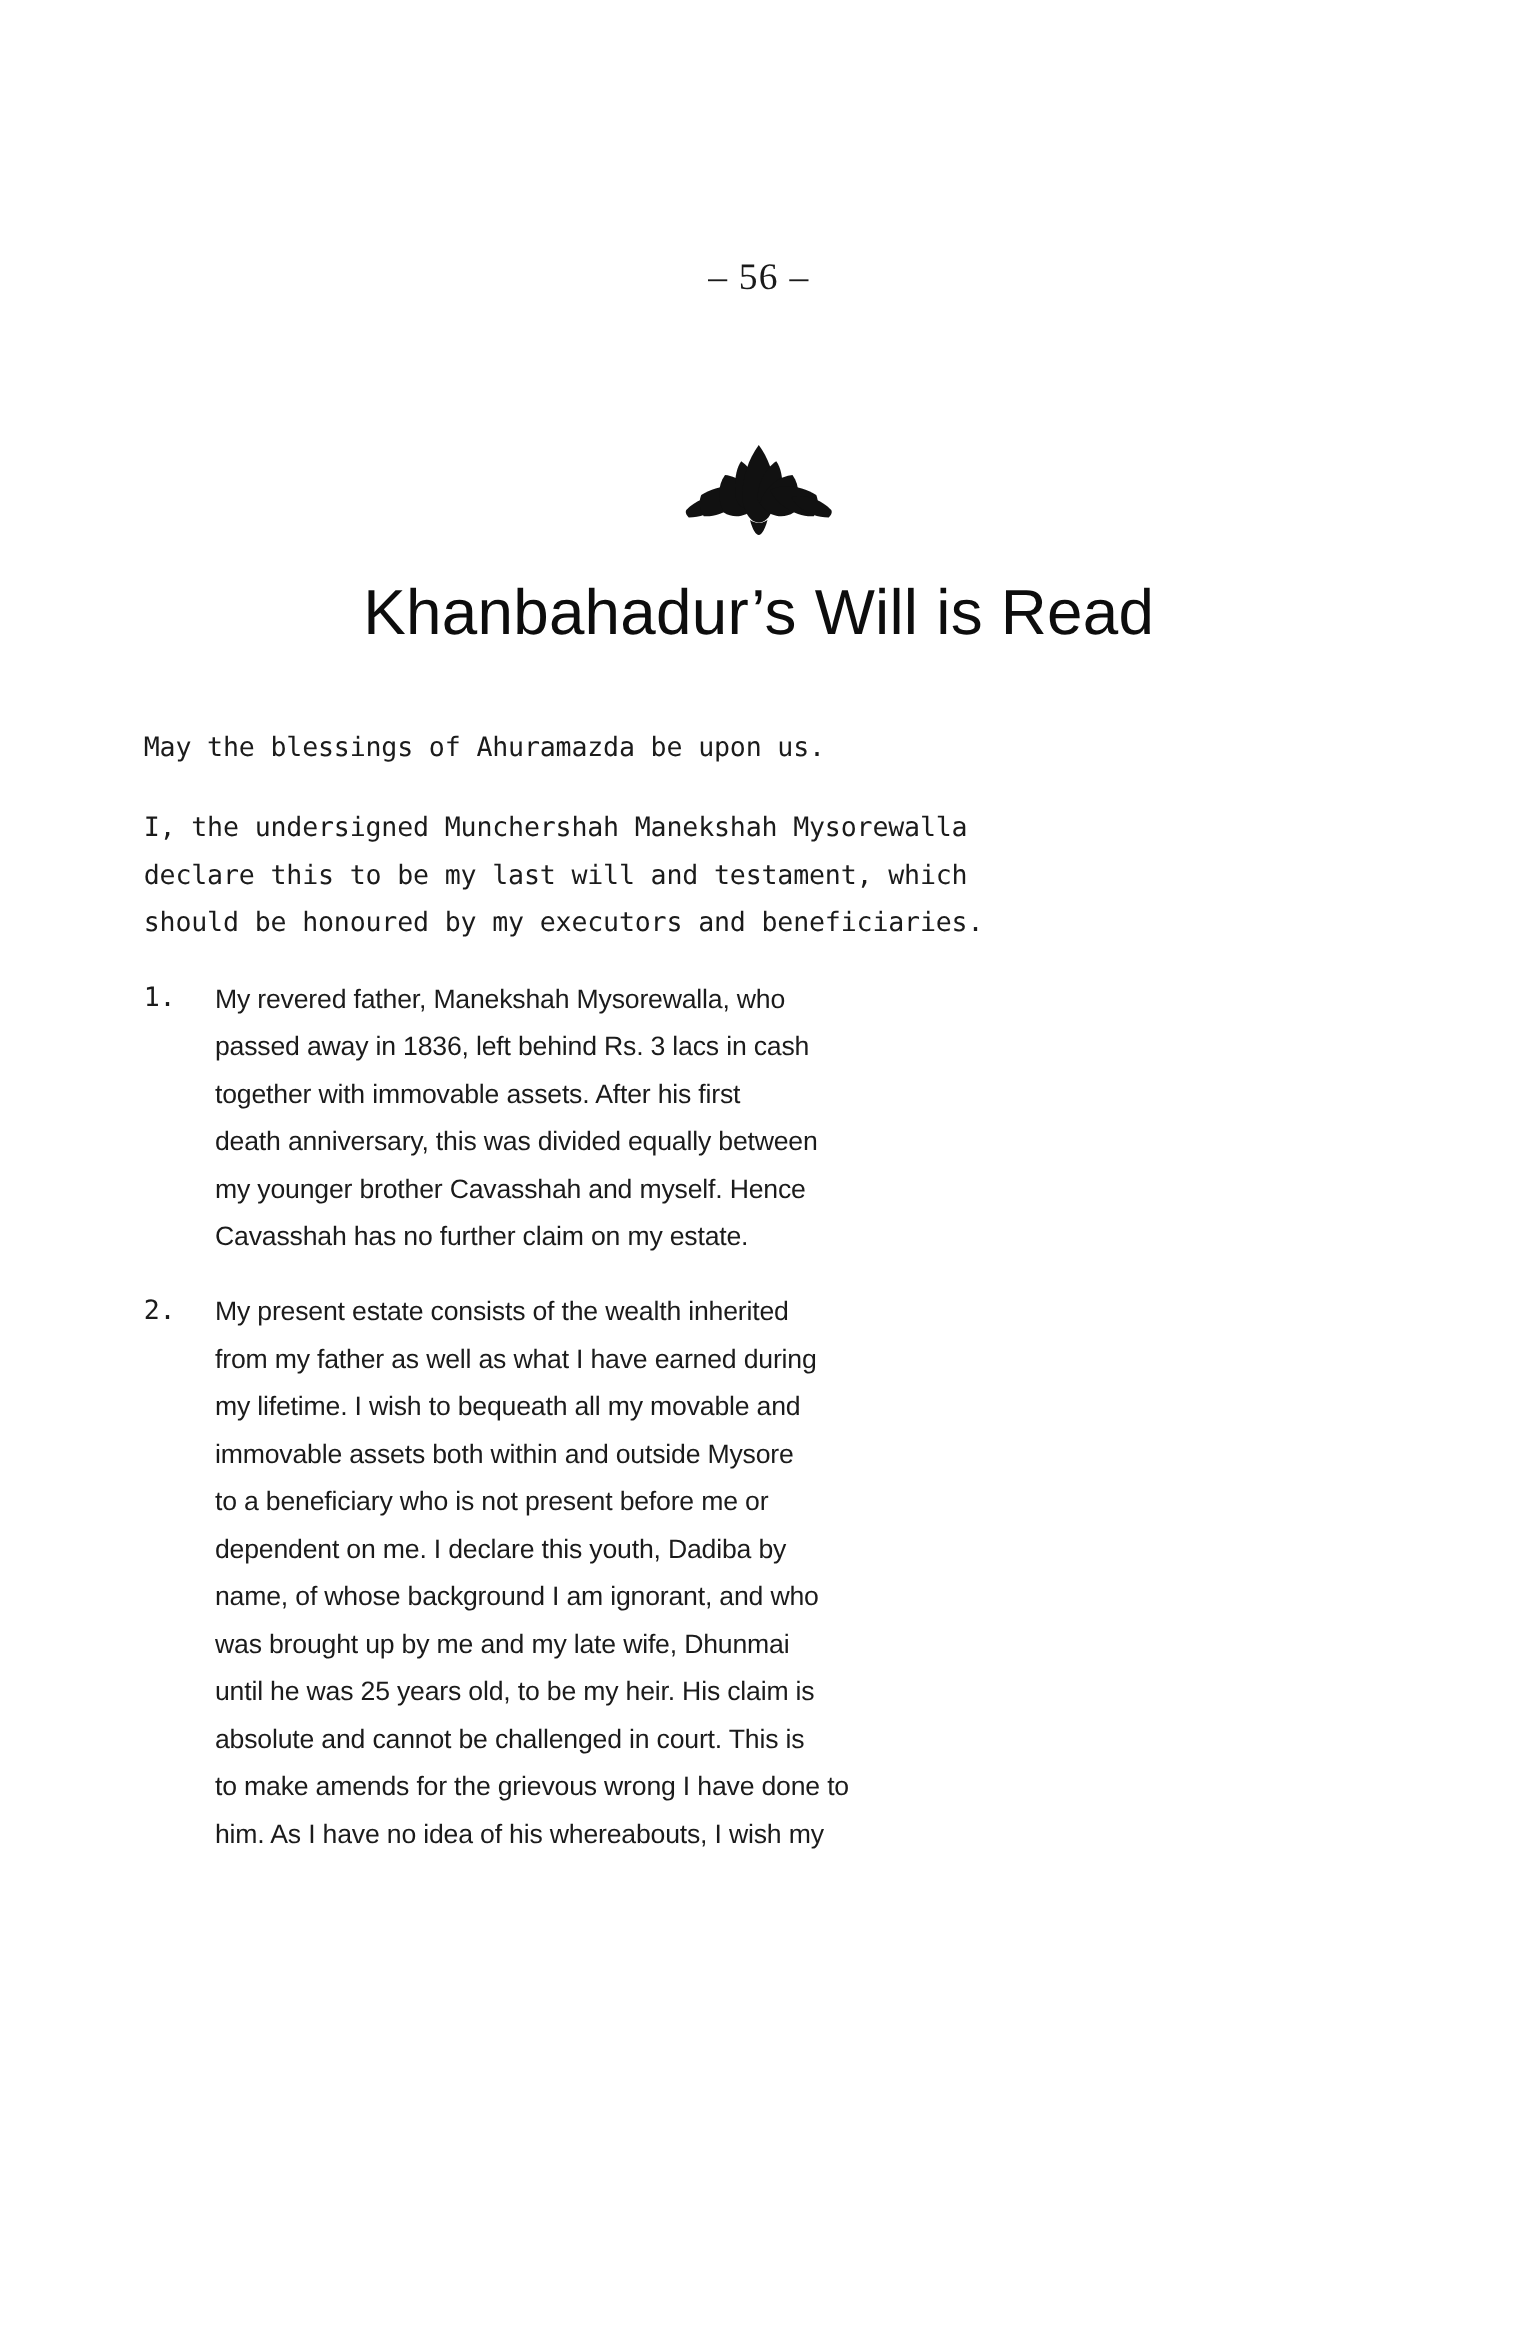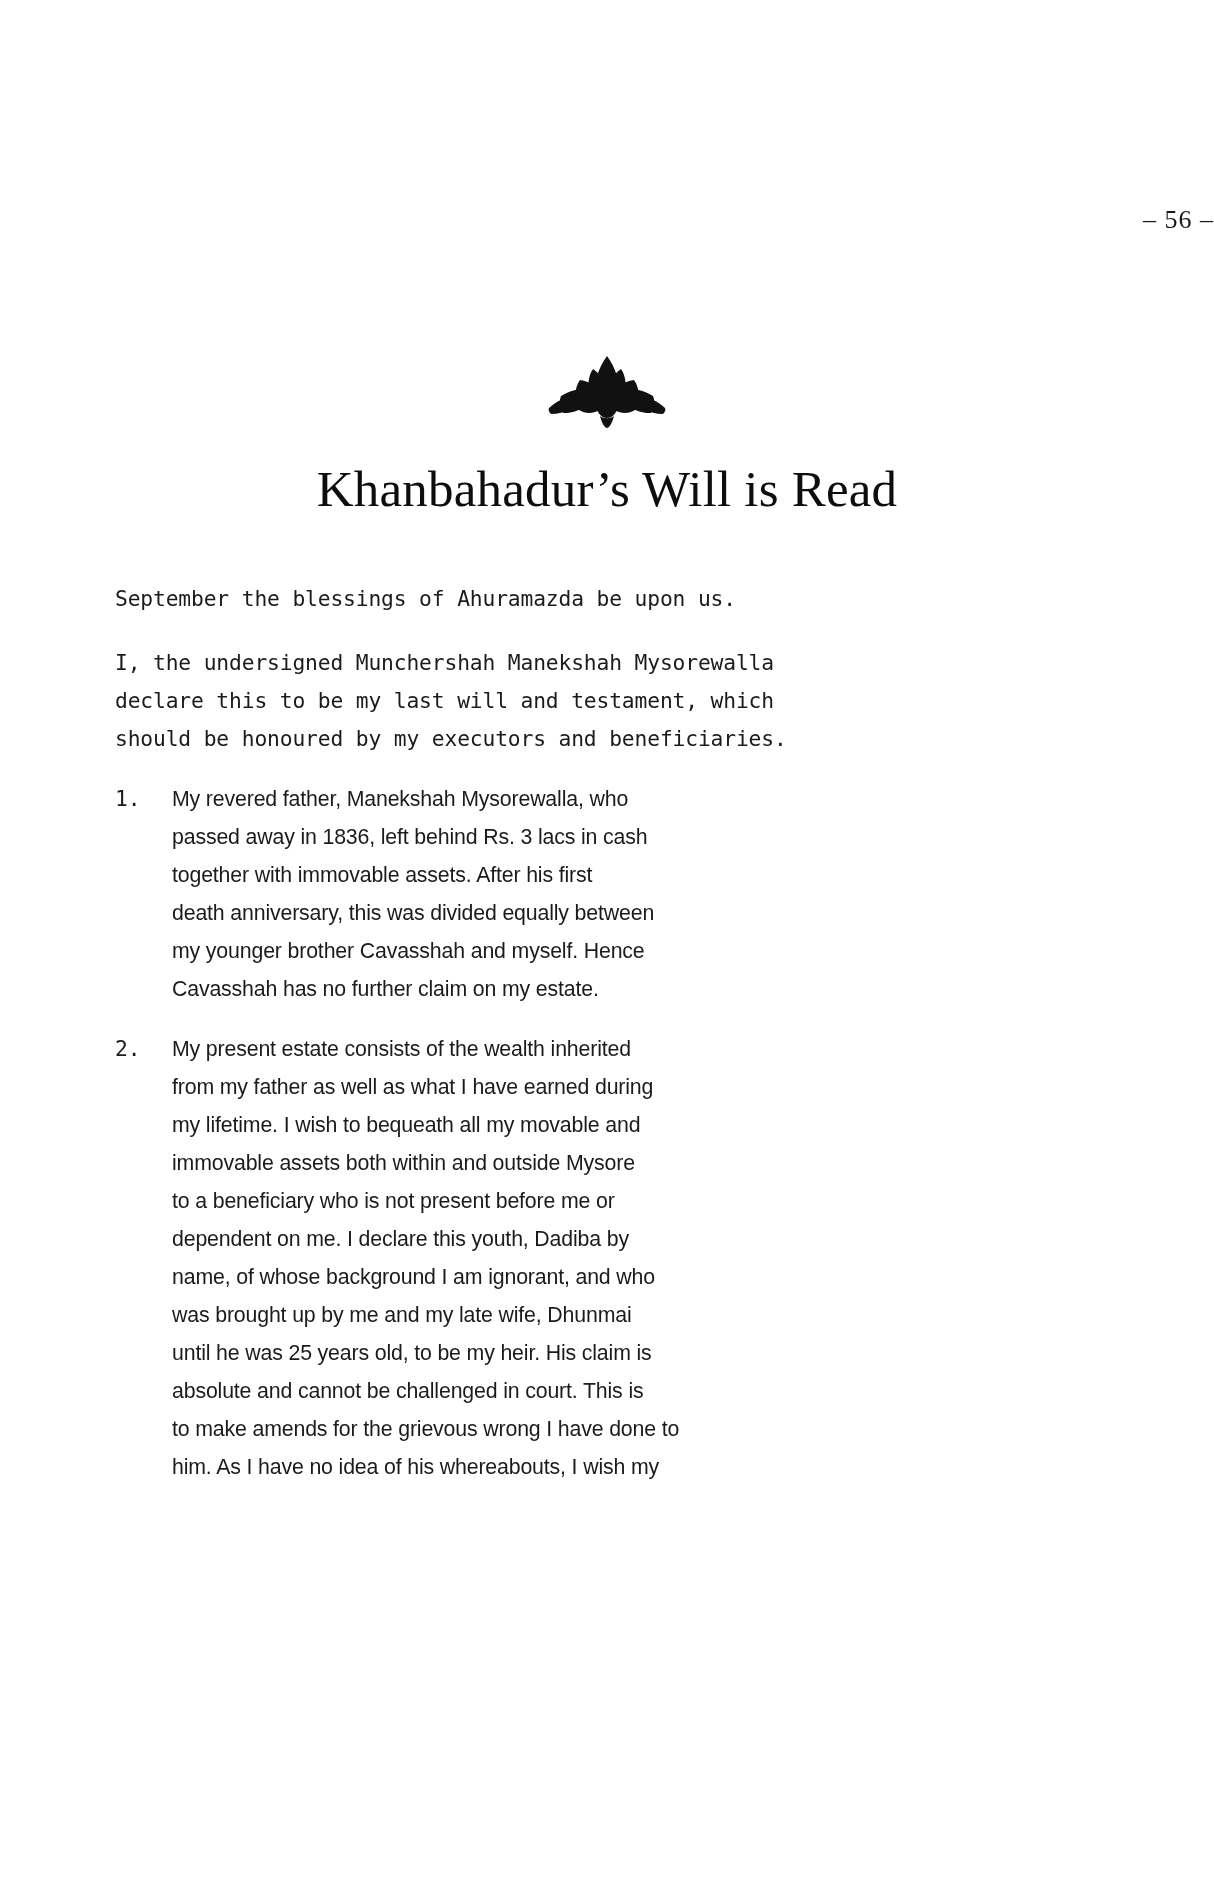--- a/index.html
+++ b/index.html
@@ -18,23 +18,23 @@
   .page {
     position: absolute;
     inset: 0;
     padding: 0;
   }
   .folio {
     position: absolute;
     top: 205px;
     left: 0;
     width: 100%;
-    text-align: right;
+    text-align: center;
     font-family: "Liberation Serif", serif;
-    font-size: 26px;
+    font-size: 30px;
     letter-spacing: 1px;
     color: #1a1a1a;
   }
   .ornament {
     position: absolute;
     top: 352px;
     left: 0;
     width: 100%;
     display: flex;
     justify-content: center;
@@ -42,21 +42,21 @@
   }
   .ornament svg {
     display: block;
   }
   .chapter-title {
     position: absolute;
     top: 425px;
     left: 0;
     width: 100%;
     text-align: center;
-    font-family: Liberation Serif, serif;
+    font-family: Liberation Sans, sans-serif;
     font-size: 51px;
     font-weight: 400;
     letter-spacing: 0.2px;
     color: #0d0d0d;
     line-height: 1.2;
   }
   .body-block {
     position: absolute;
     top: 580px;
     left: 115px;
@@ -134,21 +134,21 @@
 
         <path d="M53 64 C 55 72, 58 76, 60 76 C 62 76, 65 72, 67 64 C 63 67, 57 67, 53 64 Z"></path>
       </g>
     </svg>
   </div>
 
   <h1 class="chapter-title">Khanbahadur’s Will is Read</h1>
 
   <div class="body-block">
 
-    <p class="para lead">September the blessings of Ahuramazda be upon us.</p>
+    <p class="para lead">May the blessings of Ahuramazda be upon us.</p>
 
     <p class="para">I, the undersigned Munchershah Manekshah Mysorewalla
 declare this to be my last will and testament, which
 should be honoured by my executors and beneficiaries.</p>
 
     <ol class="list">
       <li class="list-item">
         <span class="list-marker">1.</span>
         <span class="list-text">My revered father, Manekshah Mysorewalla, who
 passed away in 1836, left behind Rs. 3 lacs in cash

